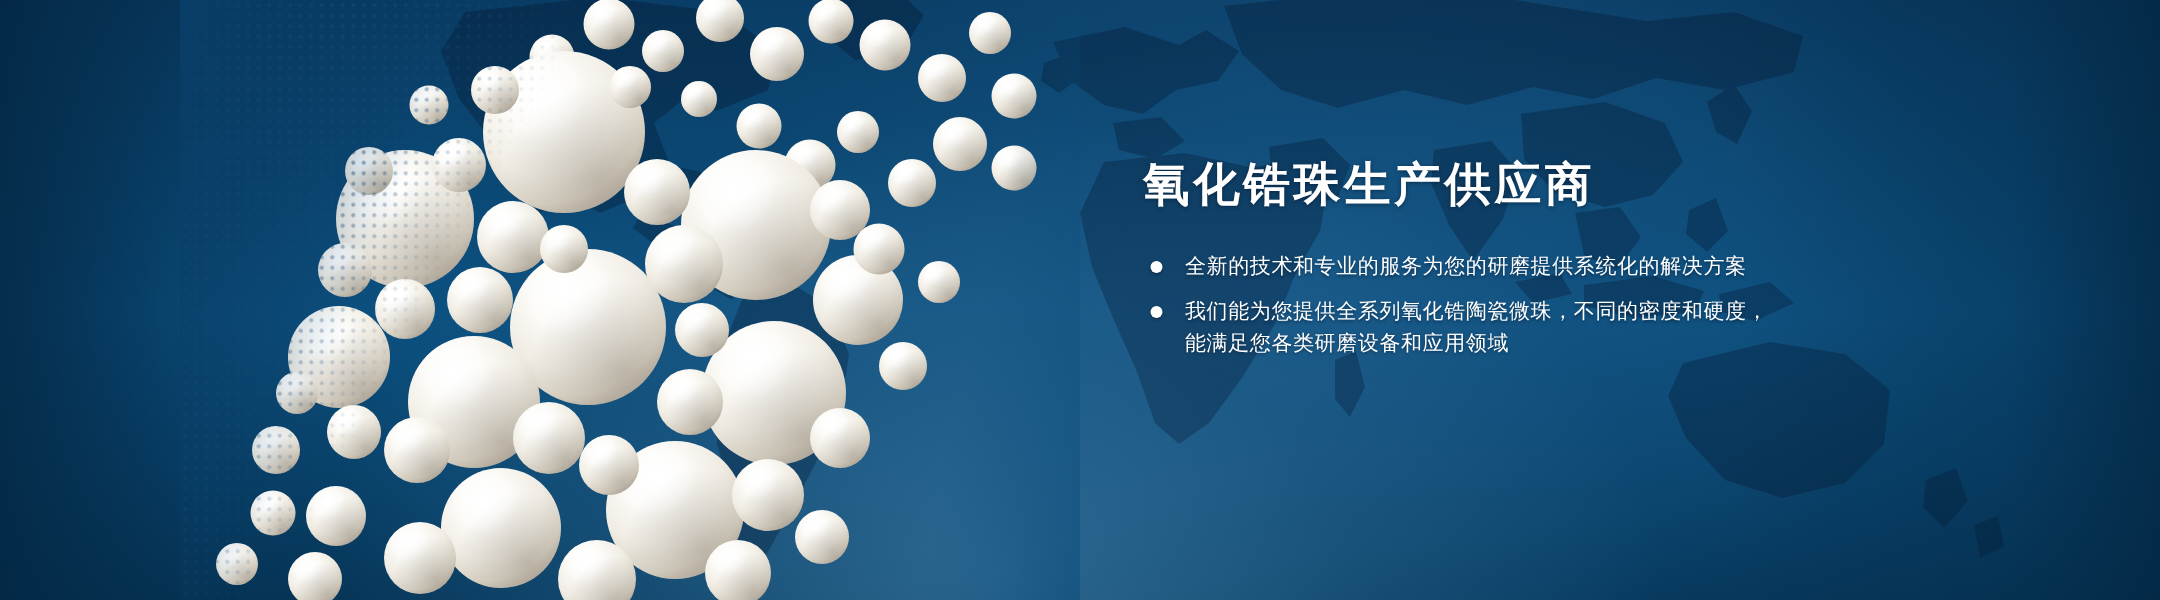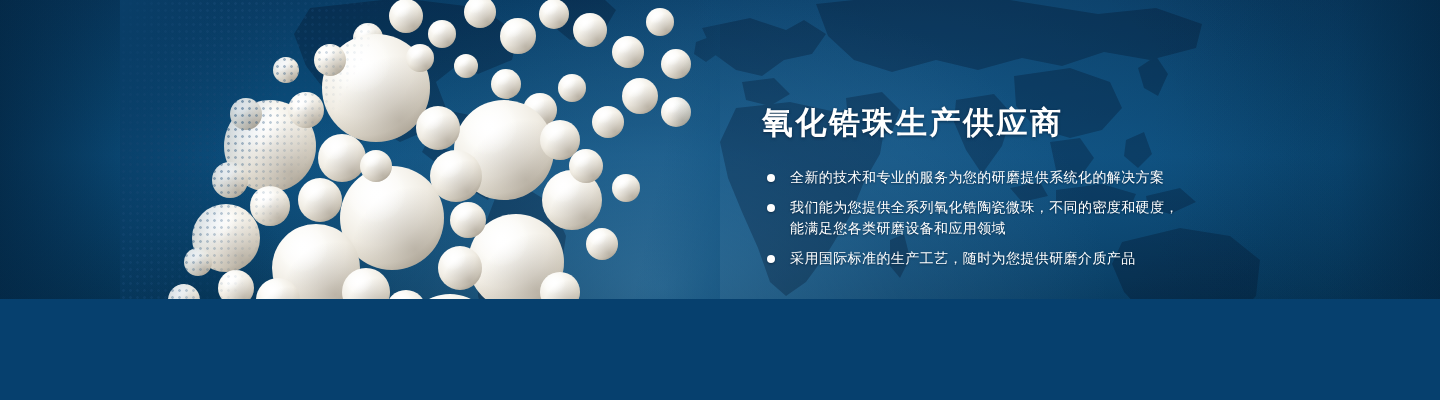--- a/index.html
+++ b/index.html
@@ -3,21 +3,21 @@
 <meta charset="utf-8">
 <style>
   html, body {
     margin: 0;
     padding: 0;
     background: #06406e;
   }
   .banner {
     position: relative;
     width: 1440px;
-    height: 299px;
+    height: 400px;
     overflow: hidden;
     background: #06406e;
     font-family: "Liberation Sans", "DejaVu Sans", sans-serif;
   }
 
   
   .bg-base {
     position: absolute;
     inset: 0;
     background:
@@ -293,20 +293,16 @@
     <ul class="bullets">
       <li class="bullet">
         <span class="dot"></span>
         <span>全新的技术和专业的服务为您的研磨提供系统化的解决方案</span>
       </li>
       <li class="bullet">
         <span class="dot"></span>
         <span>我们能为您提供全系列氧化锆陶瓷微珠，不同的密度和硬度，</span>
         <span class="line2">能满足您各类研磨设备和应用领域</span>
       </li>
-      <li class="bullet">
-        <span class="dot"></span>
-        <span>采用国际标准的生产工艺，随时为您提供研磨介质产品</span>
-      </li>
     </ul>
   </div>
 
 </div>
 
 </body></html>

